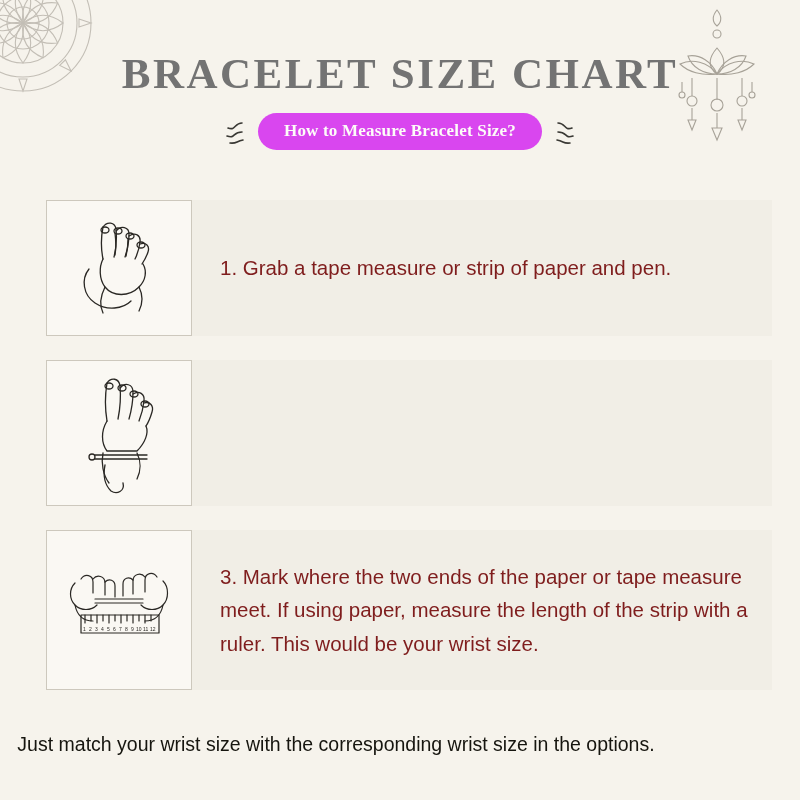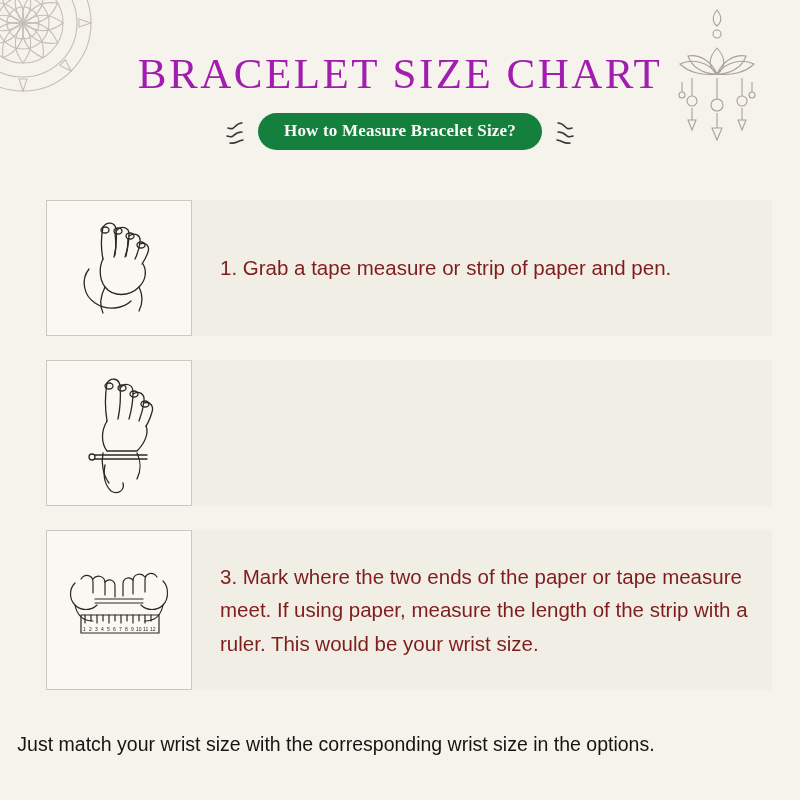--- a/index.html
+++ b/index.html
@@ -41,34 +41,34 @@
     position: absolute;
     top: 52px;
     left: 0;
     width: 800px;
     text-align: center;
   }
   .title {
     font-family: "Liberation Serif", serif;
     font-size: 43px;
     letter-spacing: 2.5px;
-    font-weight: 400;
-    color: #a21caf;
+    font-weight: 700;
+    color: #737373;
     margin: 0;
     line-height: 1;
   }
   .subtitle-row {
     margin-top: 18px;
     display: flex;
     align-items: center;
     justify-content: center;
     gap: 10px;
   }
   .pill {
-    background: #15803d;
+    background: #d946ef;
     color: #fdfcf8;
     border-radius: 22px;
     padding: 8px 26px 9px 26px;
     font-family: "Liberation Serif", serif;
     font-size: 17px;
     font-weight: bold;
     letter-spacing: 0.2px;
     white-space: nowrap;
   }
   .flourish {

